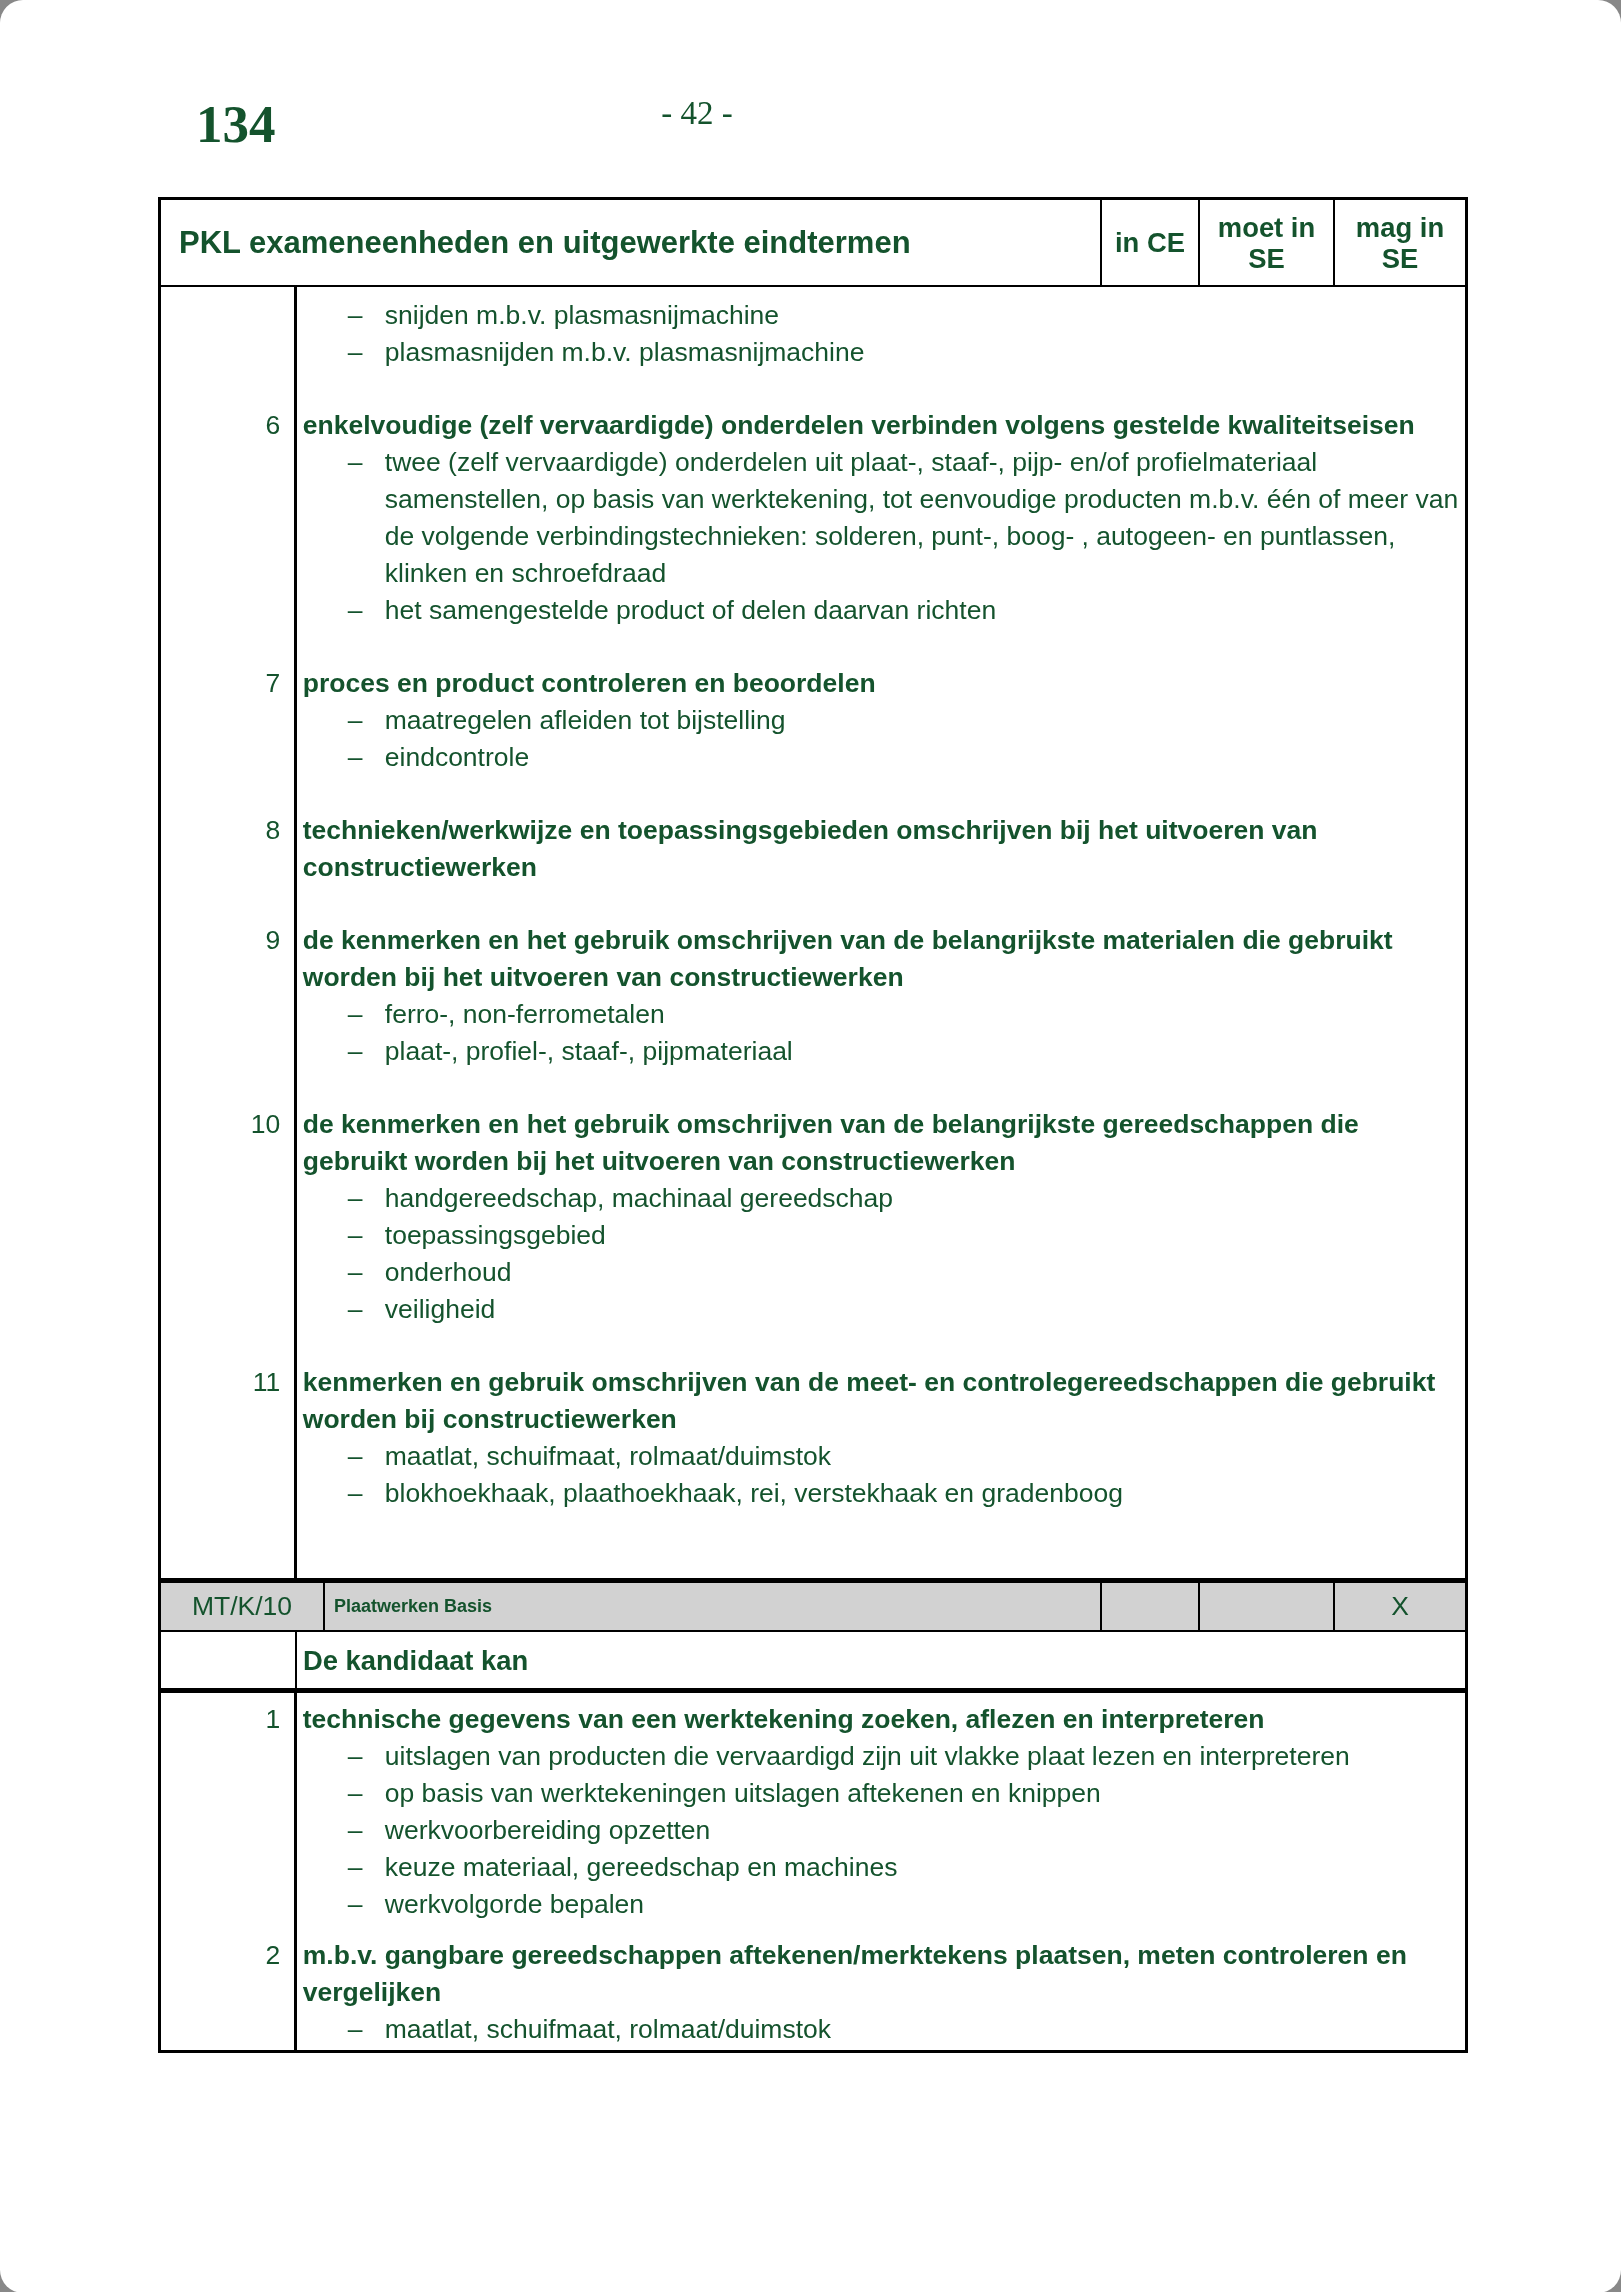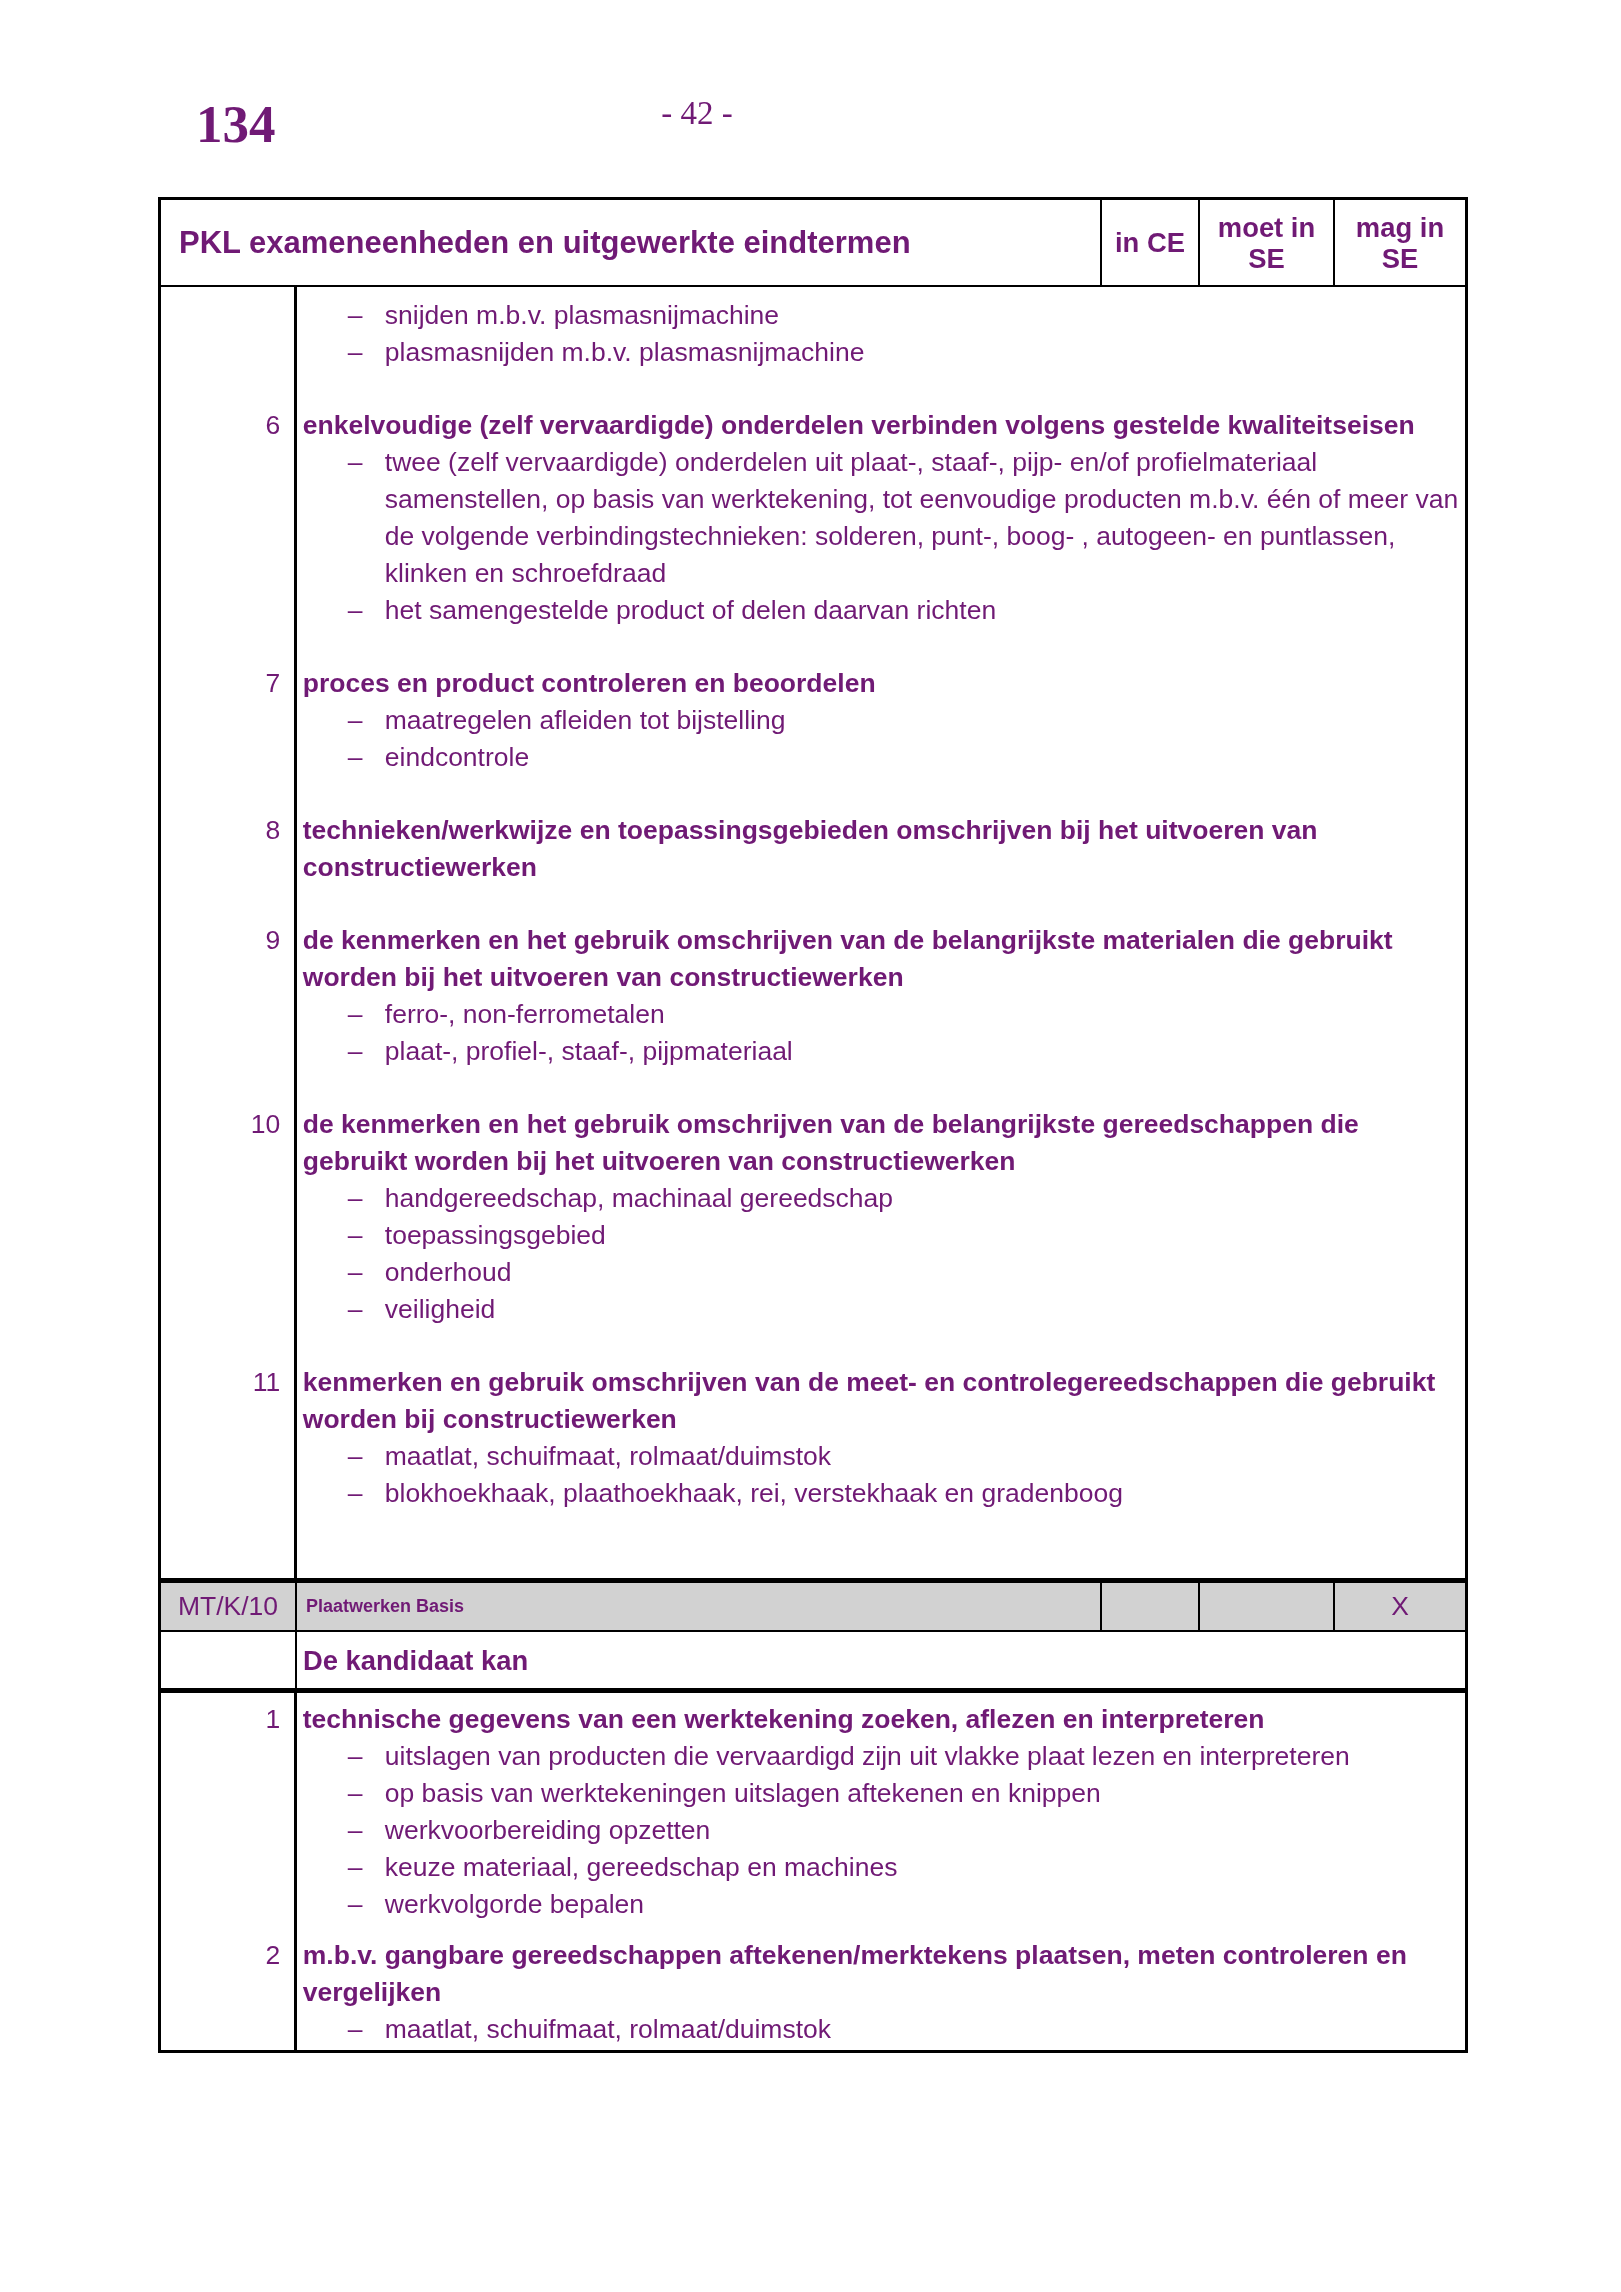--- a/index.html
+++ b/index.html
@@ -1,22 +1,23 @@
 <!DOCTYPE html>
 <html><head>
 <meta charset="utf-8">
 <style>
   html,body { margin:0; padding:0; background:#888; }
   .page {
     position:relative;
     width:1621px; height:2293px;
     background:var(--page-bg,#fff);
     font-family:"Liberation Sans", sans-serif;
-    color:#701a75;
+    color:#14532d;
     overflow:hidden;
+    border-radius:23px;
   }
   .pageno-left {
     position:absolute; left:196px; top:98px;
     font-family:"Liberation Serif", serif;
     font-weight:700; font-size:53px; line-height:53px;
   }
   .pageno-center {
     position:absolute; left:0; top:96px; width:1394px;
     text-align:center;
     font-family:"Liberation Serif", serif;
@@ -88,21 +89,21 @@
 
   
   .band-row {
     display:flex; height:49px;
     background:var(--band-bg,#d2d2d2);
     border-bottom:2.9px solid var(--border,#000);
     box-sizing:border-box;
   }
   .band-row > div { box-sizing:border-box; display:flex; align-items:center; }
   .band-code {
-    width:136px; justify-content:center;
+    width:164px; justify-content:center;
     border-right:2.9px solid var(--border,#000);
   }
   .band-title {
     flex:1; padding-left:9px; font-weight:700; font-size:18px;
     border-right:2.9px solid var(--border,#000);
   }
   .band-ce   { width:98px; border-right:2.9px solid var(--border,#000); }
   .band-moet { width:135px; border-right:2.9px solid var(--border,#000); }
   .band-mag  { width:130px; justify-content:center; }
 

